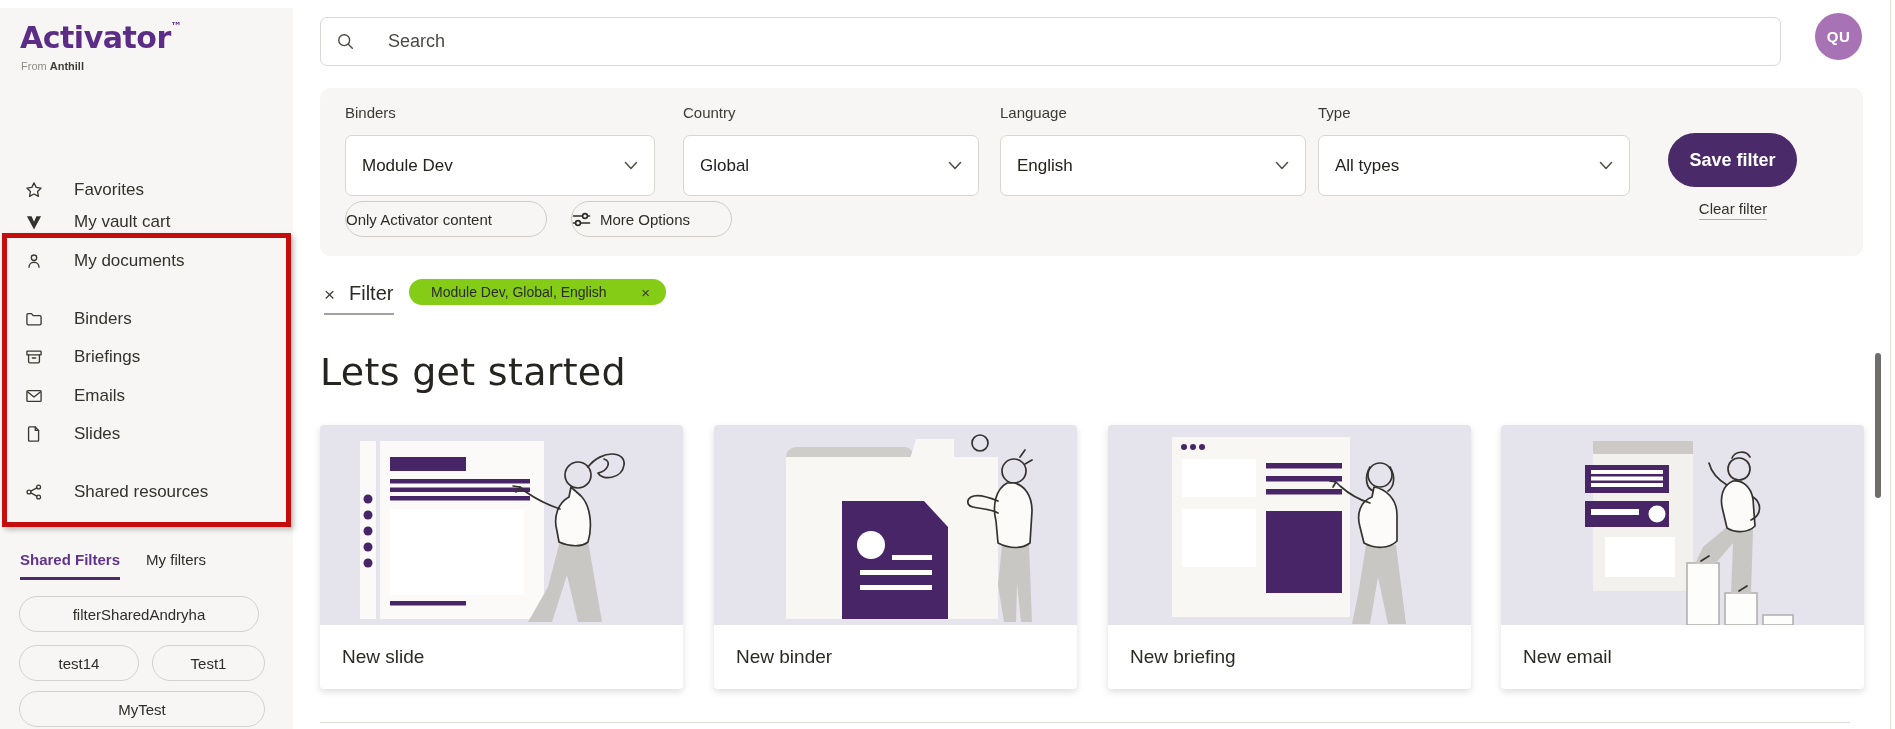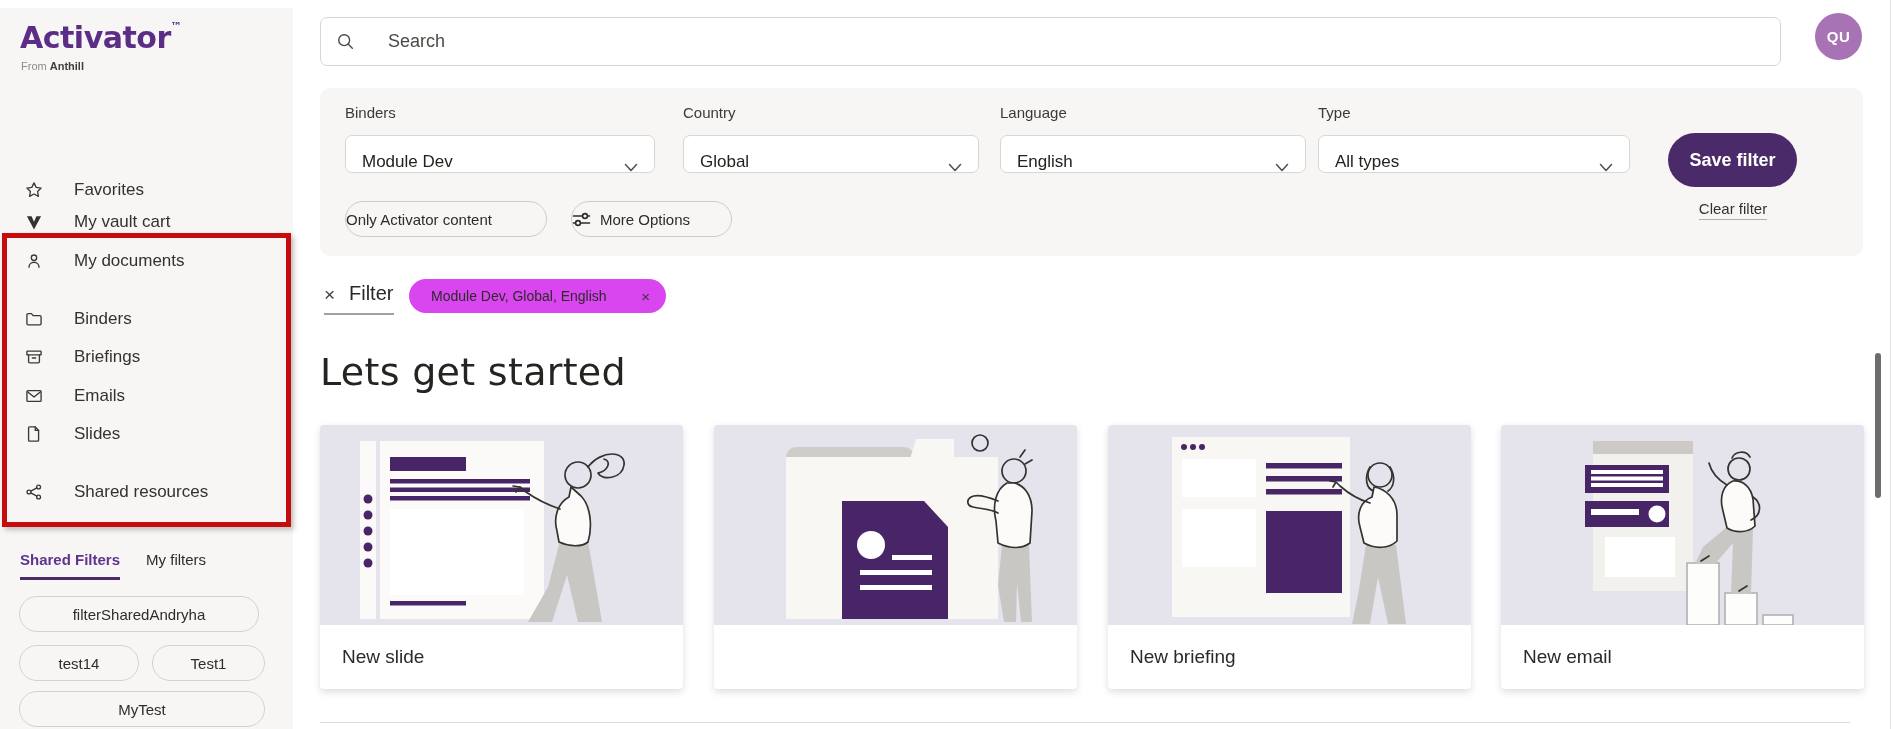--- a/index.html
+++ b/index.html
@@ -36,37 +36,37 @@
         padding:0 14px;box-sizing:border-box;gap:30px;}
   .search-box input{border:none;outline:none;flex:1;font-size:18px;color:#3f3e3b;
         font-family:"Liberation Sans",sans-serif;background:transparent;}
   .search-box input::placeholder{color:#4c4a46;opacity:1;}
   .avatar{position:absolute;left:1815px;top:13px;width:47px;height:47px;border-radius:50%;
         background:#a873b5;color:#fff;display:flex;align-items:center;justify-content:center;
         font-size:15px;font-weight:bold;letter-spacing:.5px;cursor:pointer;}
   
   .panel{position:absolute;left:320px;top:88px;width:1543px;height:168px;background:#f7f6f4;border-radius:10px;}
   .fld-label{position:absolute;top:16px;font-size:15px;color:#3c3a36;}
-  .select{position:absolute;top:47px;height:38px;background:#fff;border:1px solid #d8d5d2;
-        border-radius:7px;display:flex;align-items:flex-end;justify-content:space-between;
+  .select{position:absolute;top:47px;height:61px;background:#fff;border:1px solid #d8d5d2;
+        border-radius:7px;display:flex;align-items:center;justify-content:space-between;
         padding:0 16px;box-sizing:border-box;font-size:17px;color:#24221f;cursor:pointer;}
   .save-btn{position:absolute;left:1348px;top:45px;width:129px;height:54px;border:none;
         border-radius:27px;background:#4a2a68;color:#fff;font-size:18px;font-weight:bold;
         font-family:"Liberation Sans",sans-serif;cursor:pointer;}
   .clear-link{position:absolute;left:1354px;top:112px;width:118px;text-align:center;
         font-size:15px;color:#33312d;cursor:pointer;}
   .clear-link span{border-bottom:1px solid #b0aeab;padding-bottom:2px;}
   .pill{position:absolute;top:113px;height:36px;border:1px solid #cfccc8;border-radius:19px;
         background:transparent;display:flex;align-items:center;gap:9px;
         font-size:15px;color:#2e2c29;cursor:pointer;box-sizing:border-box;}
   
   .applied-x{position:absolute;left:324px;top:284px;font-size:19px;color:#44423e;cursor:pointer;}
   .applied-title{position:absolute;left:349px;top:282px;font-size:20px;color:#2b2a27;}
   .applied-underline{position:absolute;left:324px;top:313px;width:70px;height:2px;background:#a3a19e;}
-  .applied-chip{position:absolute;left:409px;top:279px;width:257px;height:34px;background:#d946ef;
+  .applied-chip{position:absolute;left:409px;top:279px;width:257px;height:26px;background:#84cc16;
         border-radius:17px;display:flex;align-items:center;justify-content:space-between;
         padding:0 16px 0 22px;box-sizing:border-box;font-size:14px;color:#2c2b28;cursor:pointer;}
   .applied-chip .x{font-size:15px;color:#3a3834;cursor:pointer;}
   
   .heading{position:absolute;left:320px;top:350px;font-family:"DejaVu Sans",sans-serif;
         font-size:38px;font-weight:500;color:#262420;letter-spacing:.3px;}
   .card{position:absolute;top:425px;width:363px;height:264px;background:#fff;border-radius:4px;
         overflow:hidden;box-shadow:0 3px 7px rgba(70,70,70,.18);cursor:pointer;}
   .card .pic{height:200px;background:#e5e3ec;}
   .card .label{height:64px;display:flex;align-items:center;padding-left:22px;
@@ -261,20 +261,21 @@
       <rect x="178" y="130" width="40" height="5" fill="#fff"></rect>
       <rect x="146" y="145" width="72" height="5" fill="#fff"></rect>
       <rect x="146" y="160" width="72" height="5" fill="#fff"></rect>
       <path class="legs" d="M288,120 L284,160 L290,197 L302,197 L303,158 L307,197 L318,197 L315,120 Z"></path>
       <circle cx="300" cy="46" r="12" class="person-line"></circle>
       <path class="person-line" d="M306,32 l5,-7 M311,39 l7,-4"></path>
       <path class="person-body" d="M293,58 C282,64 278,80 282,96 L284,118 C296,124 308,124 316,118 L318,86 C318,70 310,60 300,58 Z"></path>
       <path class="person-line" d="M284,76 C272,71 262,69 257,72 C252,75 253,81 259,82 C268,84 277,84 284,88"></path>
     </svg>
   </div>
+  <div class="label">New binder</div>
 </div>
 
 <div class="card" style="left:1108px">
   <div class="pic">
     <svg width="363" height="200" viewBox="0 0 363 200">
       <rect x="64" y="12" width="178" height="180" fill="#f8f7f4"></rect>
       <circle cx="76" cy="22" r="3" fill="#482566"></circle>
         <circle cx="85" cy="22" r="3" fill="#482566"></circle>
         <circle cx="94" cy="22" r="3" fill="#482566"></circle>
       <rect x="74" y="34" width="74" height="38" fill="#fff"></rect>

